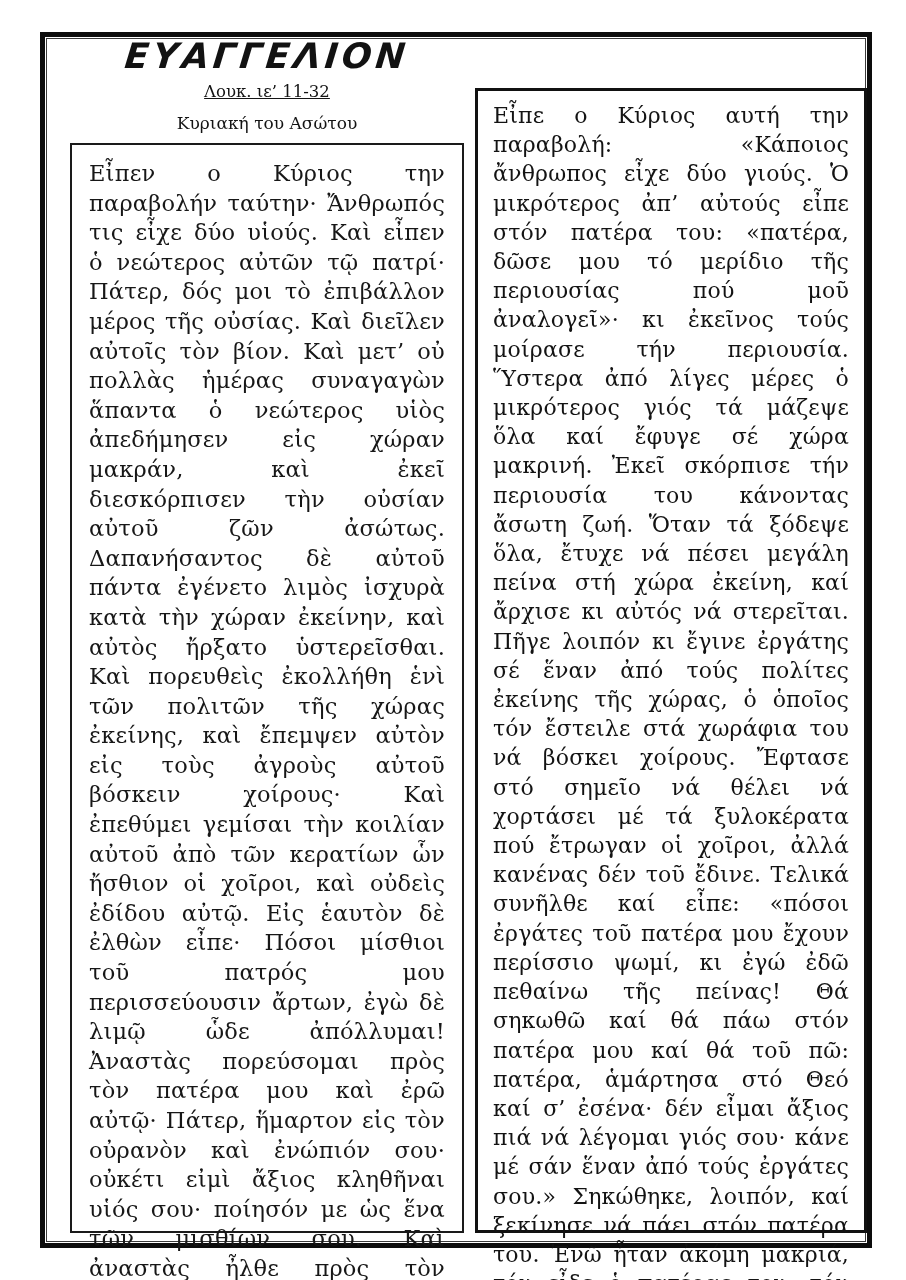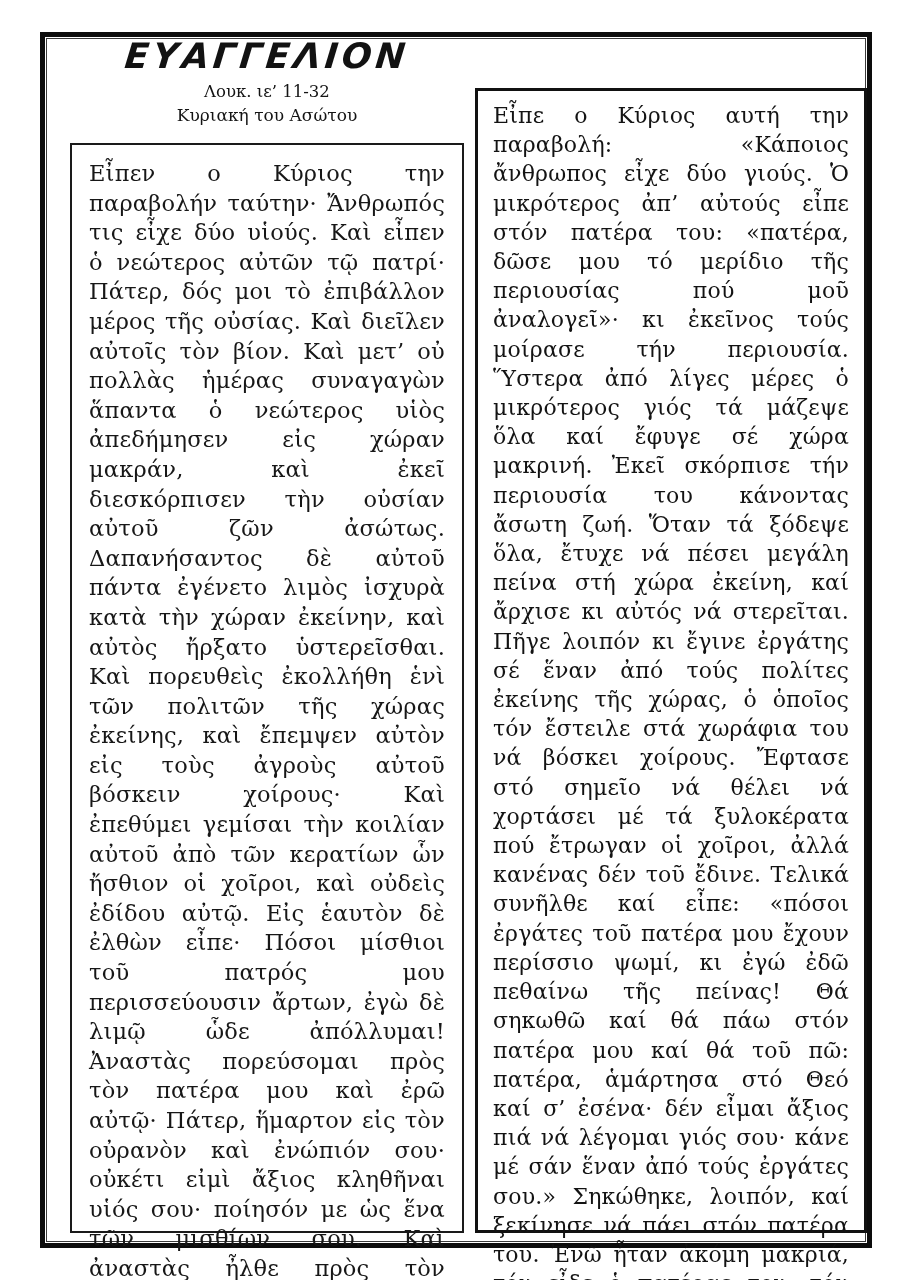--- a/index.html
+++ b/index.html
@@ -49,23 +49,24 @@
     font-size: 35px;
     letter-spacing: 4px;
     transform: skewX(-6deg);
     color: #121212;
     line-height: 1.05;
   }
   #gospel-reference {
     margin-top: 7px;
     font-size: 16.5px;
     color: #141414;
+    text-decoration: underline;
   }
   #gospel-subtitle {
-    margin-top: 4px;
+    margin-top: 12px;
     font-size: 17px;
     color: #141414;
   }
   
   .text-box {
     position: absolute;
     box-sizing: border-box;
     background: #ffffff;
   }
   #left-box {

